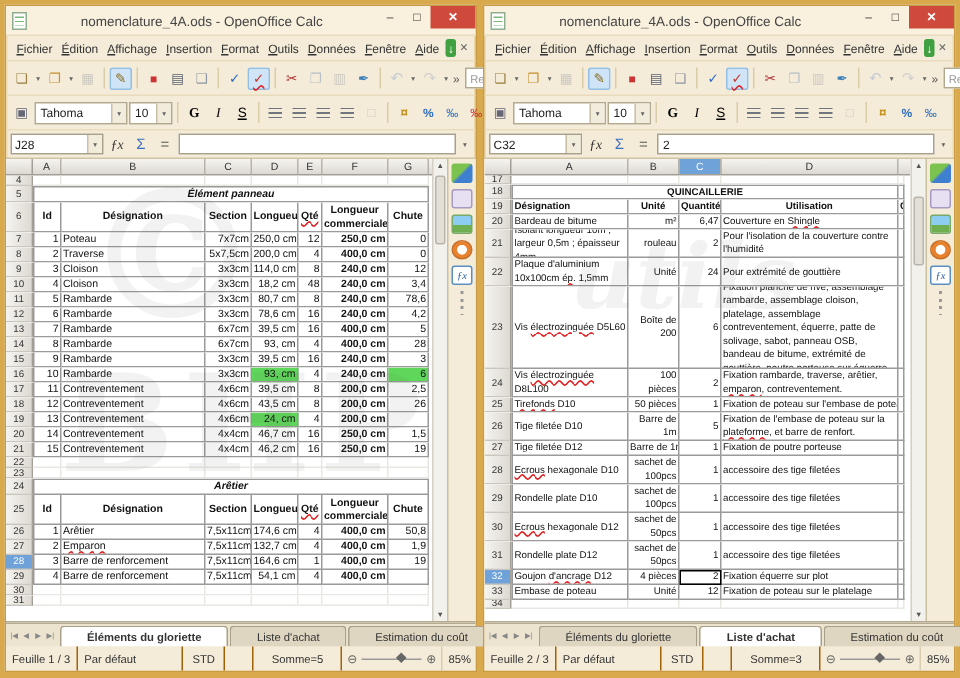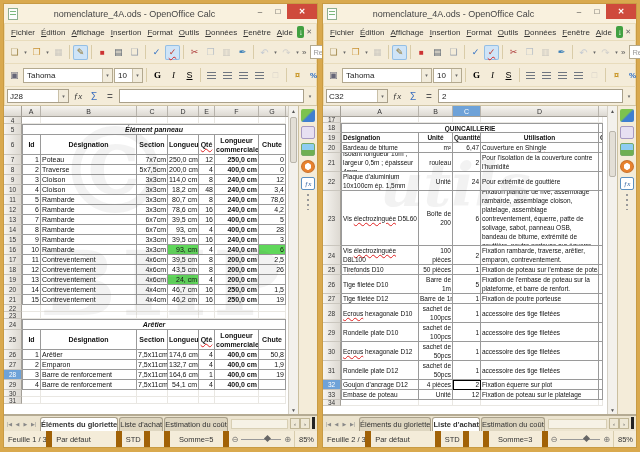--- a/index.html
+++ b/index.html
@@ -29,21 +29,21 @@
 .tbi.toggled{background:#cfe4f7;box-shadow:0 0 0 1px #94bfe4 inset}
 .tbi.disabled{opacity:.38}
 .caret{width:5px;font-size:5px;color:#666;flex:none;text-align:center}
 .tsep{width:1px;height:14px;background:#d9cca8;margin:0 2px;flex:none}
 .ovf{font-size:8px;color:#555;padding:0 1px;flex:none}
 .searchbox{display:flex;align-items:center;height:14px;border:1px solid #b3a98f;background:#fff;margin-left:2px;flex:none}
 .stext{width:46px;font-size:7.5px;color:#999;padding:0 2px;overflow:hidden;white-space:nowrap}
 .sdd{width:10px;height:100%;border-left:1px solid #c9c0a8;font-size:5px;color:#666;display:flex;align-items:center;justify-content:center;background:#f2ecdc;flex:none}
 .combo{display:flex;align-items:center;height:15px;border:1px solid #b3a98f;background:#fff;flex:none}
 .ctext{font-size:8px;color:#222;padding:0 3px;overflow:hidden;white-space:nowrap}
-.combo.font .ctext{width:78px}
+.combo.font .ctext{width:50px}
 .combo.size .ctext{width:17px}
 .i-new-document-icon::before{content:"❏";color:#997f3f}
 .i-open-folder-icon::before{content:"❐";color:#c89232}
 .i-save-icon::before{content:"▦";color:#8a8f99}
 .i-edit-file-icon::before{content:"✎";color:#8a6d1f}
 .i-export-pdf-icon::before{content:"■";color:#cc3333;font-size:8px}
 .i-print-icon::before{content:"▤";color:#5a6470}
 .i-print-preview-icon::before{content:"❑";color:#8d97a5}
 .i-spellcheck-icon::before{content:"✓";color:#2f6fc4}
 .i-autospellcheck-icon::before{content:"✓";color:#c23b2f;text-decoration:underline wavy #d22}
@@ -105,27 +105,27 @@
 .s-properties-icon{background:linear-gradient(135deg,#7cc24e 45%,#3f7fd0 55%)}
 .s-styles-icon{background:#e7e0f2;border:1px solid #a79ac2}
 .s-gallery-icon{background:linear-gradient(#8ecdf2 55%,#6faf52 45%);border:1px solid #77aa66}
 .s-navigator-icon{background:radial-gradient(circle at 50% 50%,#fff 0 3px,#e8822e 3.5px);border-radius:50%;border:1px solid #c6702a}
 .s-functions-icon{background:#fff;border:1px solid #5a8fc0;color:#2a5fa0;font-size:7px;font-style:italic;font-family:"Liberation Serif",serif}
 .s-functions-icon::before{content:"ƒx"}
 .srail-split{width:2px;height:16px;background:repeating-linear-gradient(#999 0 2px,transparent 2px 5px)}
 .tabbar{height:16px;display:flex;align-items:flex-end;background:#ece4cf;border-top:1px solid #b5ab93;padding-left:2px;flex:none}
 .tnav{display:flex;align-items:center;height:100%;gap:1px;padding-right:3px}
 .tnb{font-size:5px;color:#888;width:7px;text-align:center}
-.tab{height:14px;display:flex;align-items:center;padding:0 0;font-size:7.5px;color:#333;background:#ded6c0;border:1px solid #a9a08a;border-bottom:none;border-radius:3px 3px 0 0;margin-right:1px;white-space:nowrap;overflow:hidden}
+.tab{height:14px;display:flex;align-items:center;padding:0 17px;font-size:7.5px;color:#333;background:#ded6c0;border:1px solid #a9a08a;border-bottom:none;border-radius:3px 3px 0 0;margin-right:1px;white-space:nowrap;overflow:hidden}
 .tab.active{background:#fff;font-weight:bold}
 .ttrack{flex:1;height:10px;margin:0 2px 2px;background:#f6f2e6;border:1px solid #d8cfb4;min-width:4px}
 .hsb{width:10px;height:11px;margin-bottom:2px;background:#eee8d6;border:1px solid #c0b696;font-size:6px;color:#555;display:flex;align-items:center;justify-content:center;flex:none}
 .tsplit{width:3px;height:12px;background:#222;margin:0 2px 2px;flex:none}
 .statusbar{height:16px;display:flex;align-items:center;background:#f4ecd9;font-size:7.5px;color:#333;flex:none}
-.sbf{height:100%;display:flex;align-items:center;padding:0 4px;border-right:6px solid #a16207;white-space:nowrap;overflow:hidden}
+.sbf{height:100%;display:flex;align-items:center;padding:0 4px;border-right:1px solid #a16207;white-space:nowrap;overflow:hidden}
 .sbf.c{justify-content:center}
 .f-sheet{width:52px}.f-style{width:76px}.f-mode{width:30px}.f-blank{width:20px}.f-sum{width:64px}
 .zoomwrap{flex:1;display:flex;align-items:center;justify-content:flex-end;gap:3px;padding:0 3px;border-right:1px solid #d8cdae;height:100%}
 .zbtn{font-size:8px;color:#666}
 .ztrack{width:40px;height:1px;background:#999;position:relative}
 .zmark{position:absolute;left:60%;top:-2.5px;width:5px;height:5px;background:#666;transform:rotate(45deg)}
 .zpct{width:24px;text-align:right;padding-right:3px}
 .wm{position:absolute;color:#555;opacity:.07;font-weight:bold;pointer-events:none;z-index:50;font-family:"DejaVu Serif",serif}
 #wm-c{left:55px;top:100px;font-size:120px}
 #wm-a{left:40px;top:230px;font-size:90px;letter-spacing:6px}

